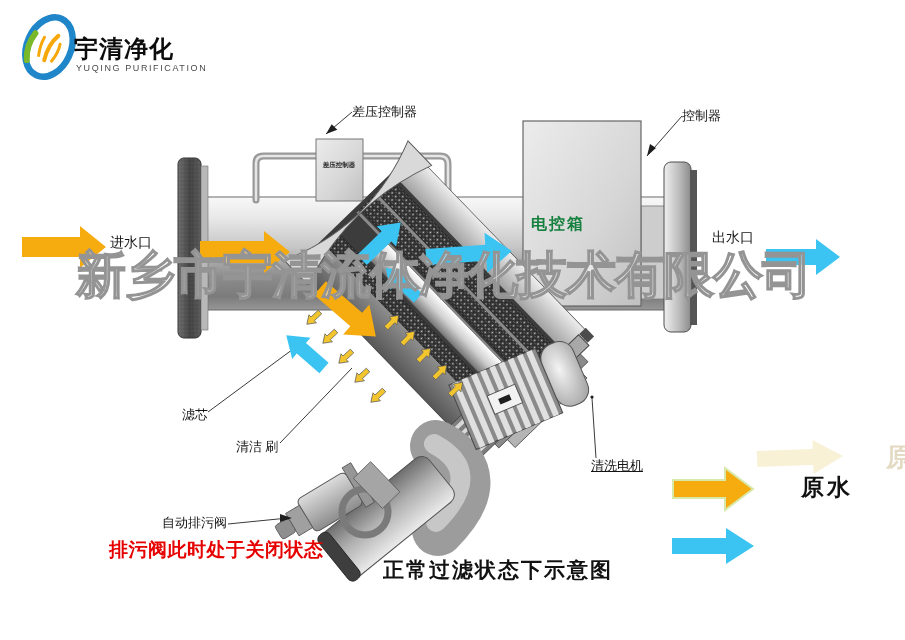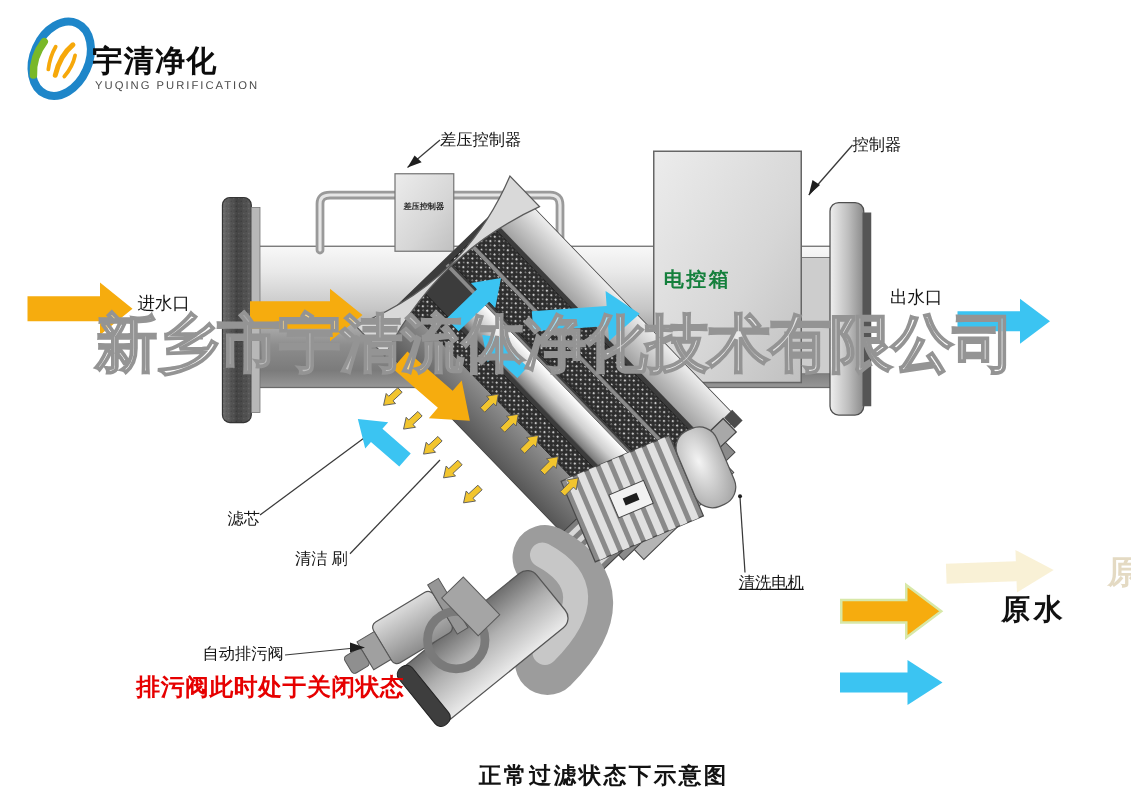--- a/index.html
+++ b/index.html
@@ -23,21 +23,21 @@
   .lbl-filter  { left:182px; top:406px; }
   .lbl-brush   { left:236px; top:438px; }
   .lbl-motor   { left:591px; top:457px;text-decoration:underline; }
   .lbl-valve   { left:162px; top:514px; }
 
   .note-red { left:109px; top:537px; font-size:19px; font-weight:bold; color:var(--note,#e60000); letter-spacing:0.5px; }
 
   .legend-raw      { left:801px; top:472px; font-size:23px; font-weight:bold; letter-spacing:3px; color:#111; }
   .legend-filtered { left:776px; top:531px; font-size:21px; font-weight:bold; letter-spacing:1px; color:#111; }
 
-  .caption { left:383px; top:608px; font-size:18px; font-weight:600; letter-spacing:2px; color:#121212; }
+  .caption { left:383px; top:556px; font-size:21px; font-weight:600; letter-spacing:2px; color:#121212; }
 
   .watermark {
     left:76px; top:242px; font-size:50px; font-weight:bold; letter-spacing:-1px;
     color:rgba(255,255,255,0.50);
     -webkit-text-stroke:1.4px #949494;
     font-family:"Liberation Serif","DejaVu Serif",serif;
   }
   .ghost-char { left:886px; top:440px; font-size:26px; font-weight:bold; color:rgba(205,188,145,0.55); }
 </style>
 <style>

